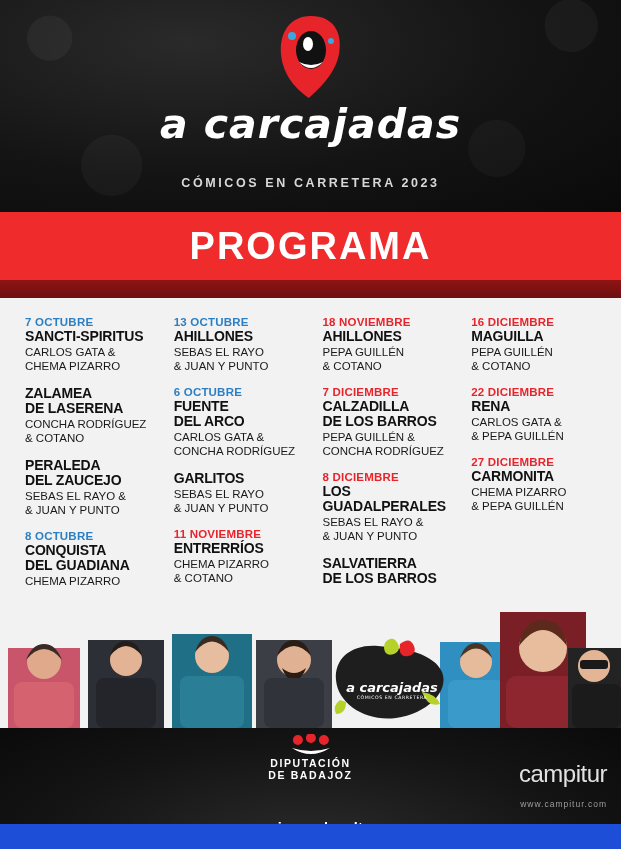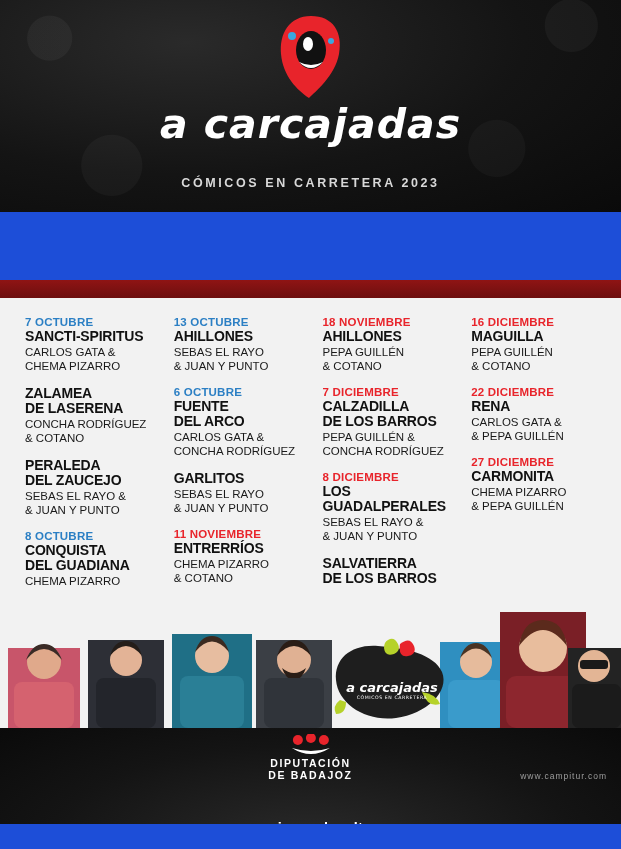--- a/index.html
+++ b/index.html
@@ -134,20 +134,23 @@
         <ellipse cx="33" cy="30" rx="5" ry="7" fill="#fff"></ellipse>
         <path d="M24 48 q12 12 24 0 q-12 6 -24 0 Z" fill="#fff"></path>
         <circle cx="17" cy="22" r="4" fill="#3aa7e0"></circle>
         <circle cx="56" cy="27" r="3" fill="#3aa7e0"></circle>
       </svg>
     </div>
     <div class="title-script">a carcajadas</div>
     <div class="title-sub">CÓMICOS EN CARRETERA  2023</div>
   </div>
 
+  <div class="band">
+    <h1>PROGRAMA</h1>
+  </div>
   <div class="band-sh"></div>
 
   <div class="body-wrap">
     <div class="cols" id="cols">
         <div class="col">
           <div class="ev">
             <div class="date c-blue">7 OCTUBRE</div>
             <div class="place" style="white-space: pre-line;">SANCTI-SPIRITUS</div>
             <div class="artists" style="white-space: pre-line;">CARLOS GATA &amp;
 CHEMA PIZARRO</div>
@@ -312,16 +315,17 @@
           <circle cx="23" cy="4" r="5" fill="#e8242b"></circle>
           <circle cx="36" cy="6" r="5" fill="#e8242b"></circle>
           <path d="M4 14 q19 12 38 0 q-19 6 -38 0 Z" fill="#fff"></path>
         </svg>
       </div>
       <div class="dl">DIPUTACIÓN</div>
       <div class="dl">DE BADAJOZ</div>
     </div>
     <div class="web">www.pasionporlacultura.es</div>
     <div class="campitur">
+      <div class="c1">campitur</div>
       <div class="c2">www.campitur.com</div>
     </div>
   </div>
 </div>
 
 </body></html>

